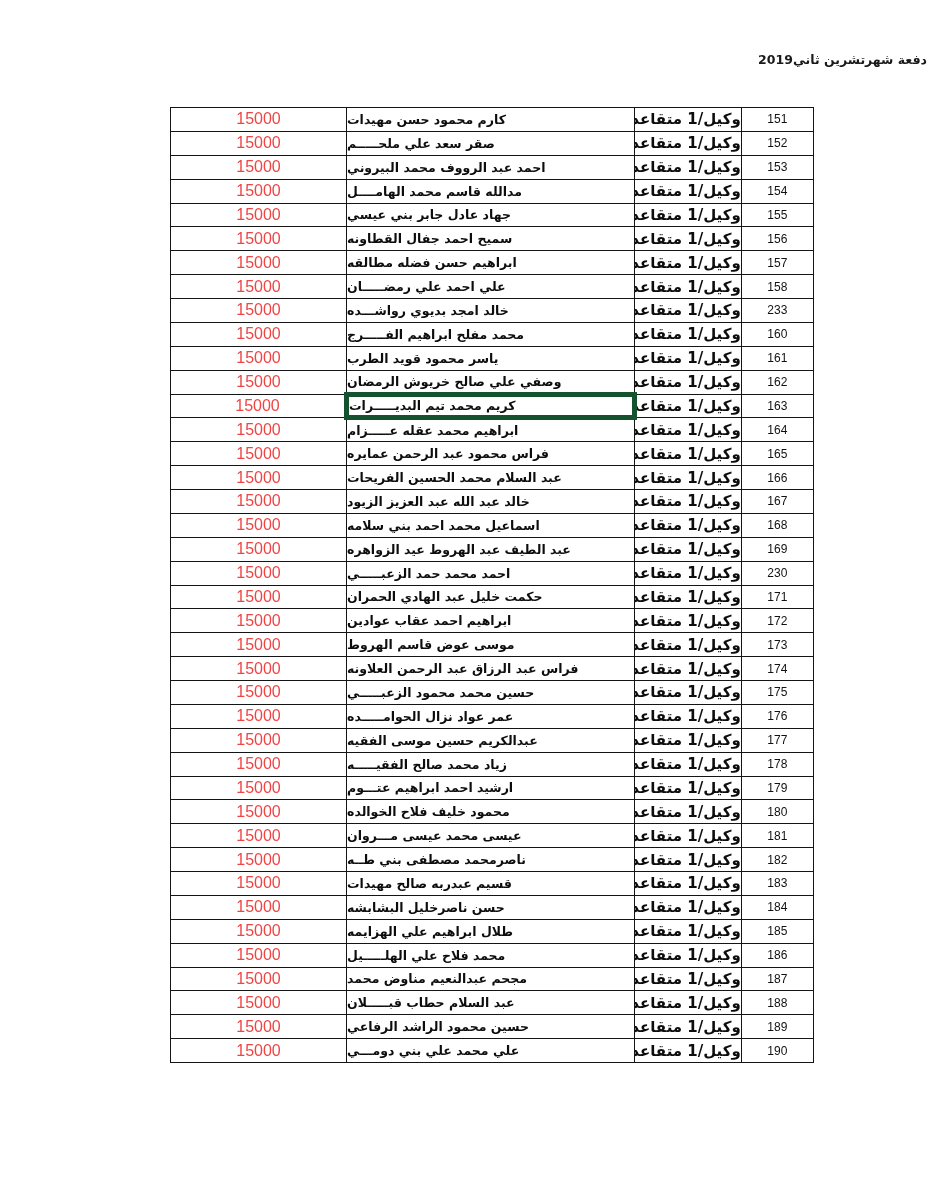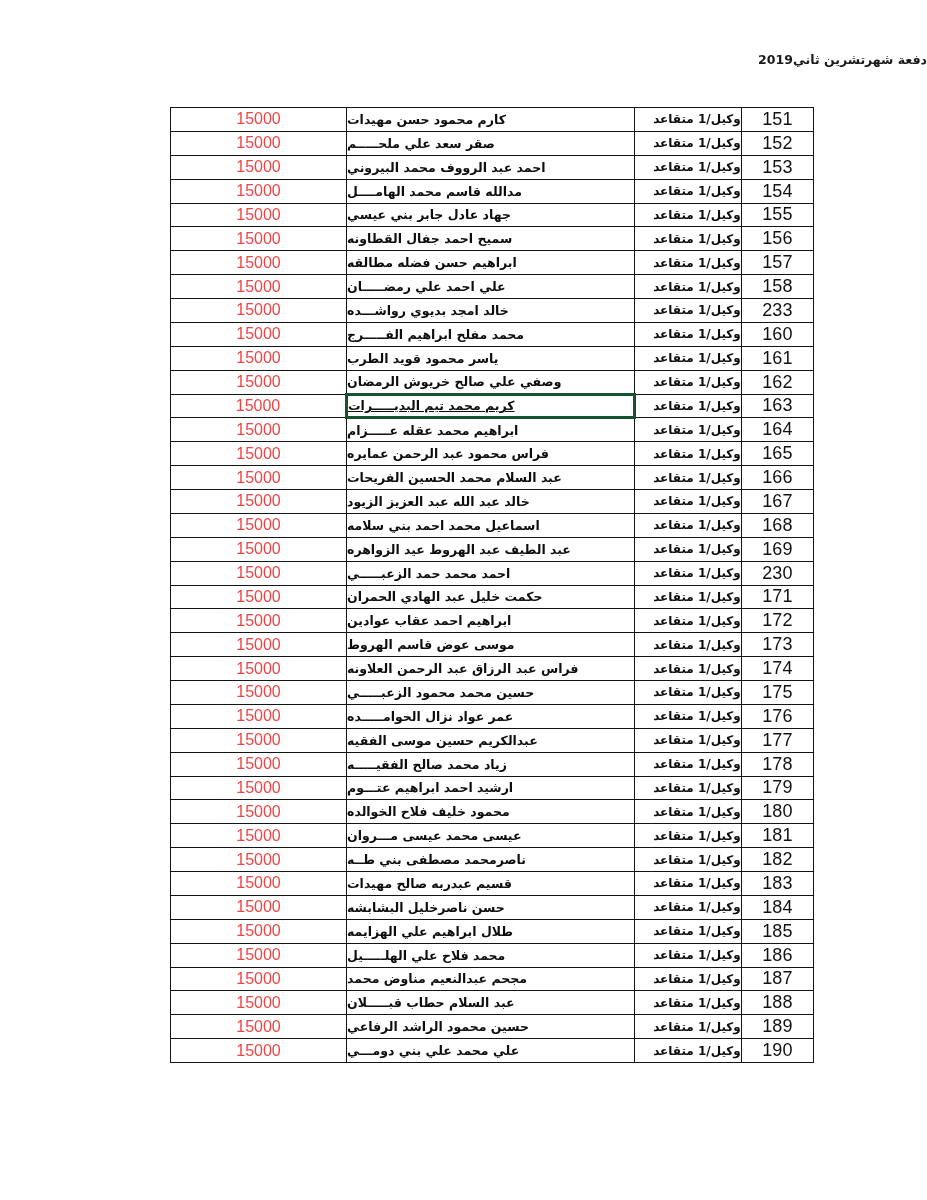--- a/index.html
+++ b/index.html
@@ -42,30 +42,30 @@
     border: 1.6px solid #141414;
     padding: 0;
     overflow: hidden;
     white-space: nowrap;
     vertical-align: middle;
   }
   td.cell-serial {
     width: 70px;
     text-align: center;
     font-family: "Liberation Sans", sans-serif;
-    font-size: 18px;
+    font-size: 12px;
     font-weight: normal;
     color: #111;
   }
   td.cell-rank {
     width: 104px;
     direction: rtl;
     text-align: right;
     padding-right: 2px;
-    font-size: 12px;
+    font-size: 15px;
     font-weight: bold;
     color: #0d0d0d;
   }
   td.cell-name {
     width: 282px;
     direction: rtl;
     text-align: left;
     padding-right: 4px;
     font-size: 12.5px;
     font-weight: bold;
@@ -73,22 +73,21 @@
   }
   td.cell-amount {
     width: 172px;
     text-align: center;
     font-family: "Liberation Sans", sans-serif;
     font-size: 16px;
     font-weight: normal;
     color: #ef4444;
   }
   td.cell-name.selected {
-    border: 3px solid #14532d;
-    text-decoration: underline;
+    border: 5px solid #14532d;
   }
 </style>
 </head>
 <body>
 
 <div class="page-title">دفعة شهرتشرين ثاني2019</div>
 
 <table class="roster">
   <tbody id="roster-body">
       <tr>

